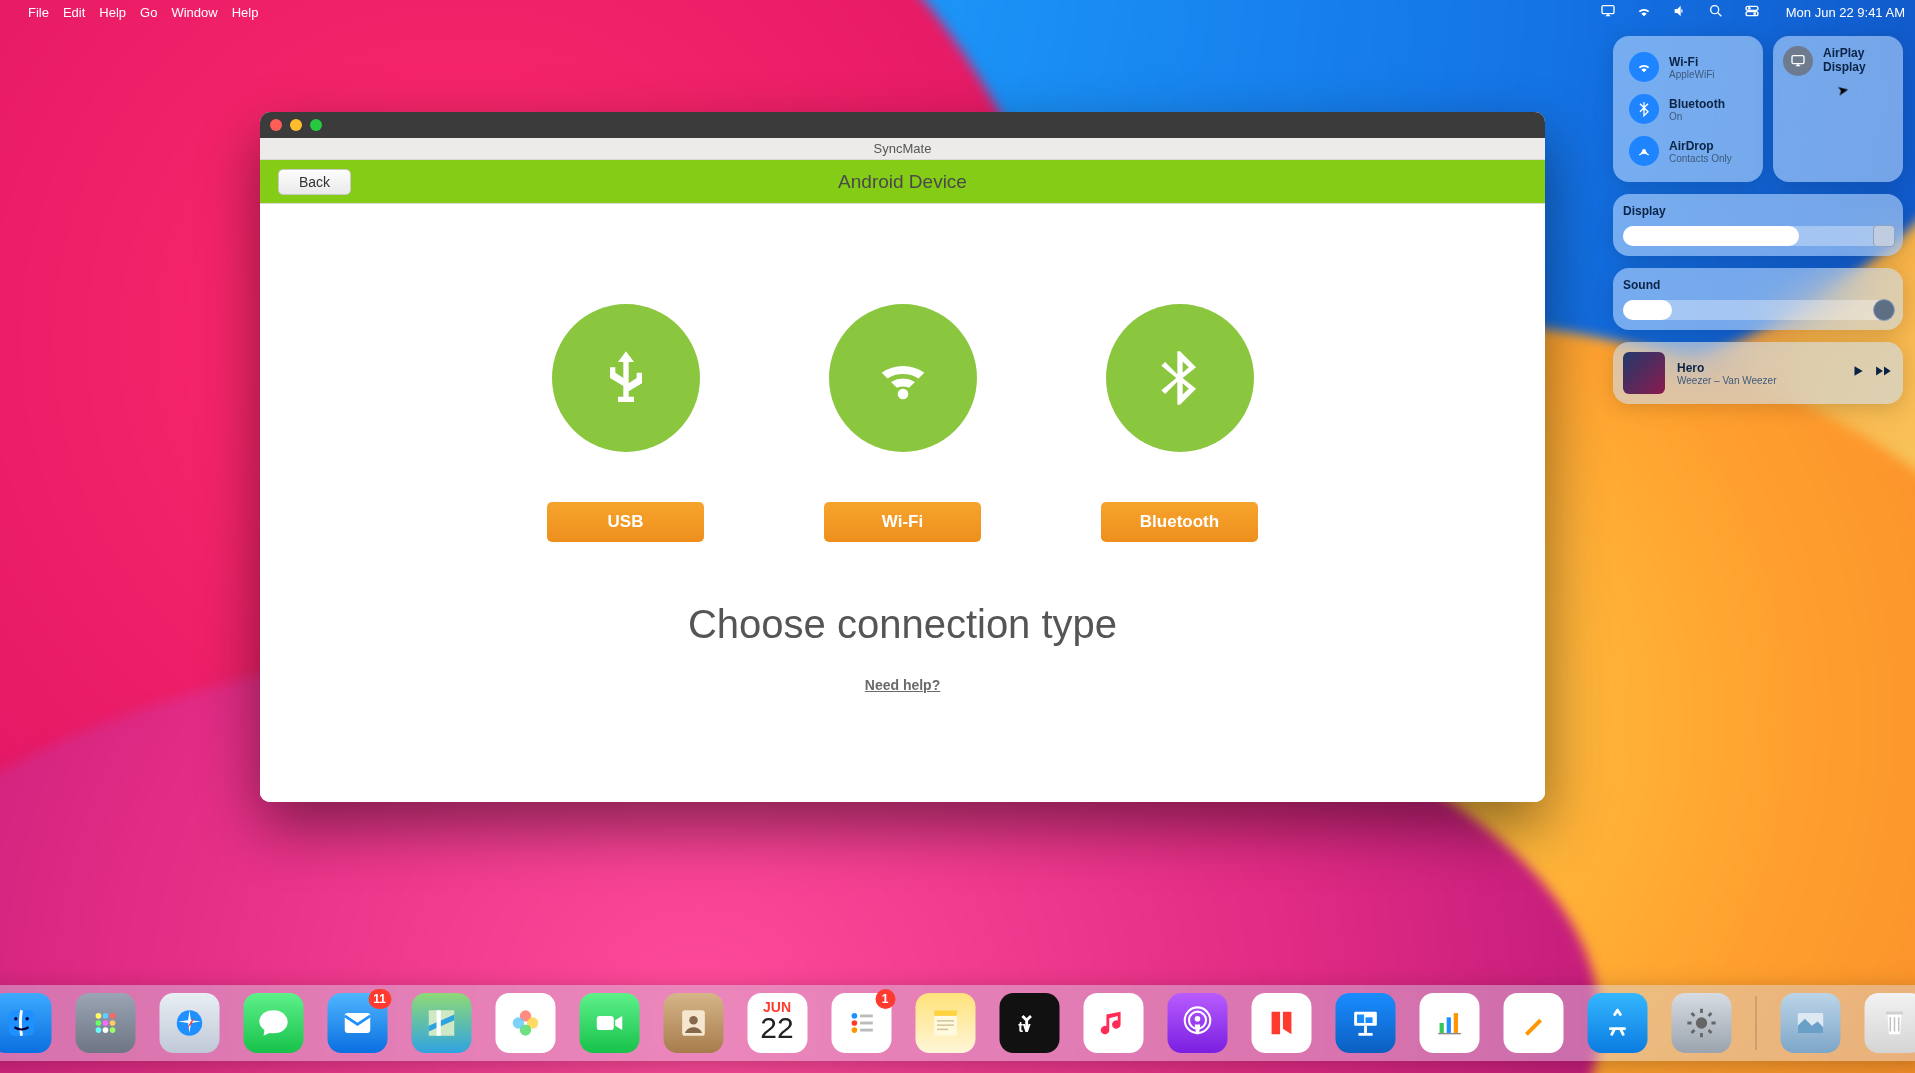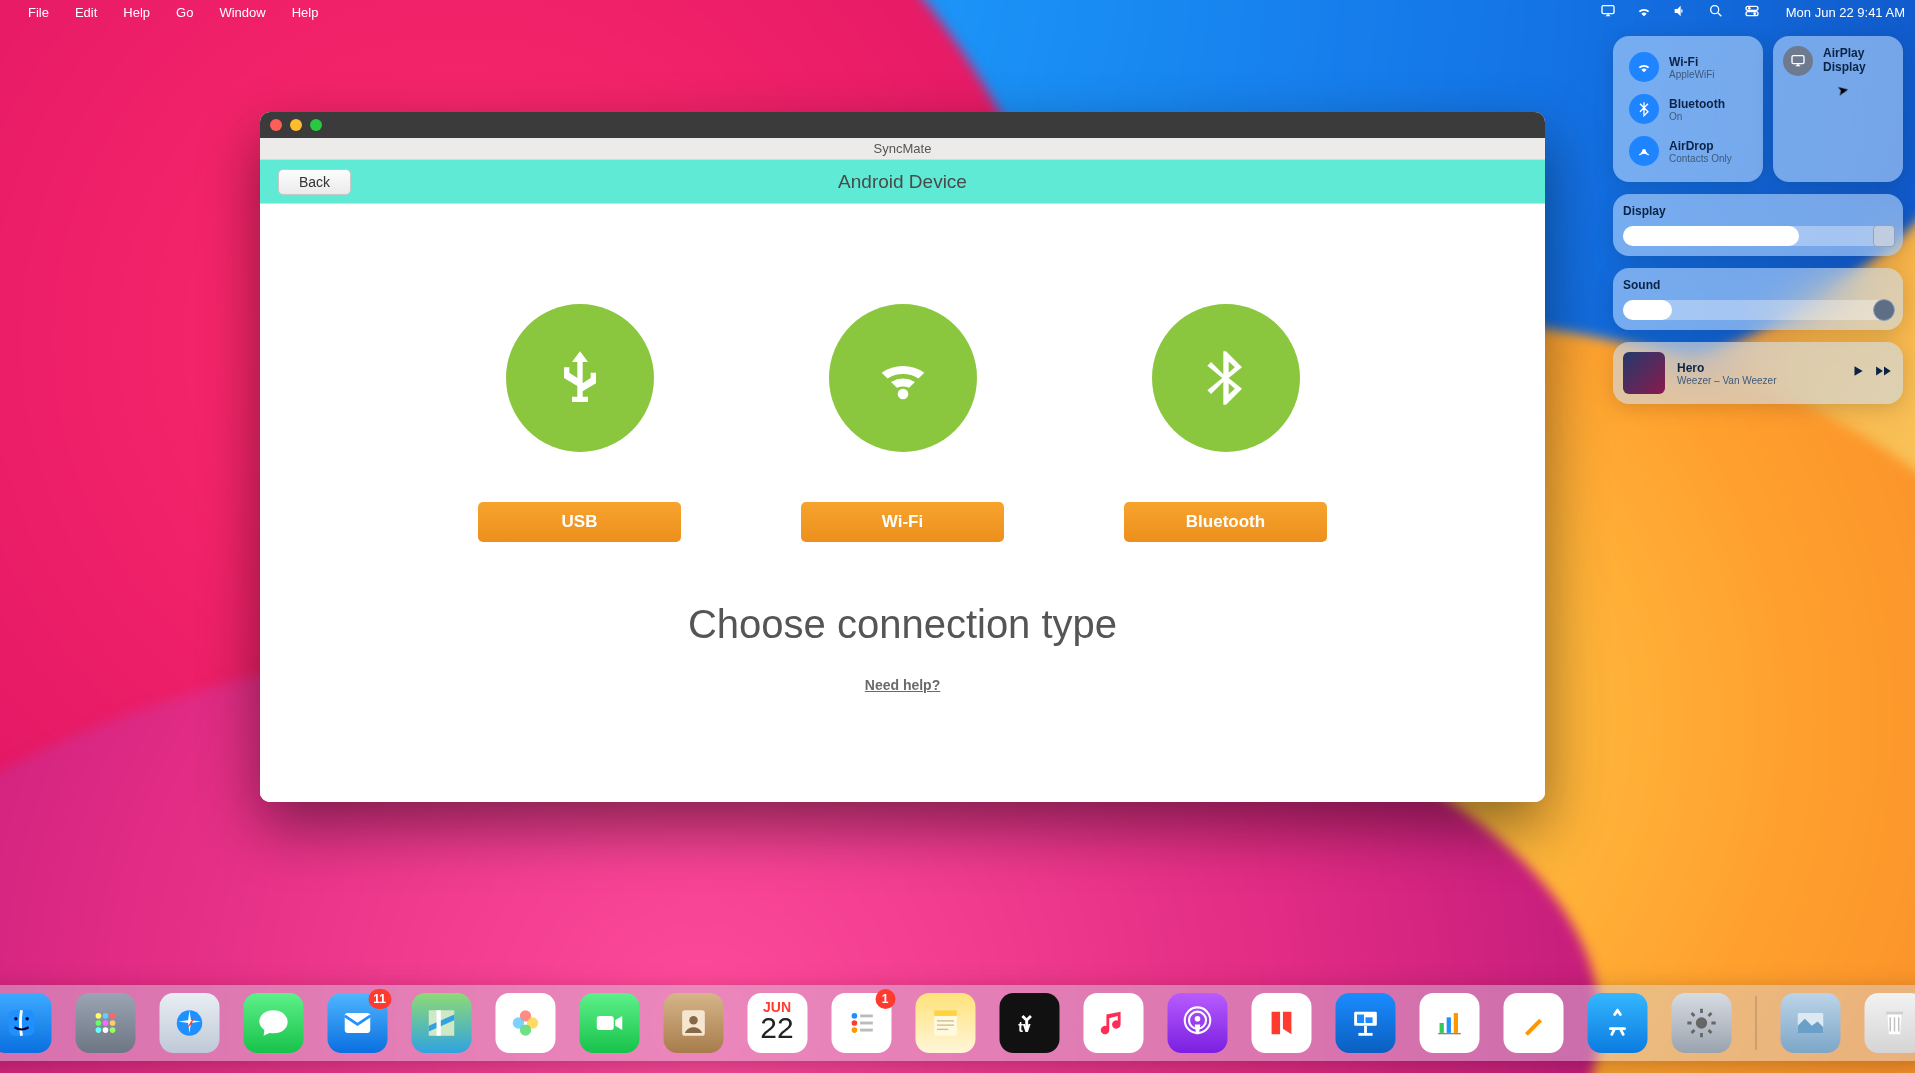--- a/index.html
+++ b/index.html
@@ -19,21 +19,21 @@
   .blob-orange { width:1400px; height:1000px; right:-200px; top:320px; background: radial-gradient(circle at 40% 40%, #ffd24a 0%, #ffa02e 50%, #f57f26 100%); }
   .blob-pink   { width:1800px; height:800px; left:-200px; bottom:-350px; background: radial-gradient(circle at 50% 50%, #ff4b9a 0%, #e12b84 60%, #be1a79 100%); }
 
   
   .menubar {
     position:absolute; top:0; left:0; width:100%; height:24px;
     display:flex; align-items:center; color:#fff; font-size:13px;
     padding:0 10px; z-index:100;
   }
   .menubar .apple { font-size:15px; margin-right:18px; }
-  .menubar .menu-left { display:flex; gap:26px; }
+  .menubar .menu-left { display:flex; gap:14px; }
   .menubar .menu-left span { cursor:default; }
   .menubar .spacer { flex:1; }
   .menubar .menu-right { display:flex; gap:20px; align-items:center; }
   .menubar .menu-right svg, .menubar .menu-right .glyph { width:16px; height:16px; fill:#fff; color:#fff; }
   .menubar .datetime { margin-left:6px; }
 
   
   .control-center {
     position:absolute; top:36px; right:12px; width:290px;
     display:flex; flex-direction:column; gap:12px; z-index:90;
@@ -138,21 +138,21 @@
   .content {
     flex:1; background:#fff; display:flex; flex-direction:column;
   }
   
   .toolbar-strip {
     height:22px; background:#ecebea; border-bottom:1px solid #d9d7d7;
     display:flex; align-items:center; justify-content:center;
     font-size:13px; color:#555;
   }
   .toolbar2 {
-    height:44px; background:#5eead4;
+    height:44px; background:#84cc16;
     display:flex; align-items:center; padding:0 18px;
     border-bottom:1px solid #d9d7d7;
     position:relative;
   }
   .back-btn {
     padding:4px 20px; font-size:14px; color:#333;
     background:linear-gradient(#fdfdfd,#eaeaea);
     border:1px solid #c8c8c8; border-radius:5px;
   }
   .page-title {
@@ -167,21 +167,21 @@
   }
   .conn-row { display:flex; gap:120px; }
   .conn-item { display:flex; flex-direction:column; align-items:center; gap:50px; }
   .conn-circle {
     width:148px; height:148px; border-radius:50%;
     background:#8bc63f;
     display:flex; align-items:center; justify-content:center;
   }
   .conn-circle svg { width:64px; height:64px; fill:#fff; }
   .conn-btn {
-    width:203px; height:40px; border:none; border-radius:5px;
+    width:157px; height:40px; border:none; border-radius:5px;
     background:linear-gradient(#f6a42d,#ee8f1d);
     color:#fff; font-size:17px; font-weight:600;
   }
   .choose-title { margin-top:60px; font-size:40px; color:#555; font-weight:300; }
   .need-help { margin-top:30px; font-size:14px; color:#6a6a6a; font-weight:600; }
 
   
   .dock {
     position:absolute; left:50%; transform:translateX(-50%);
     bottom:12px;

